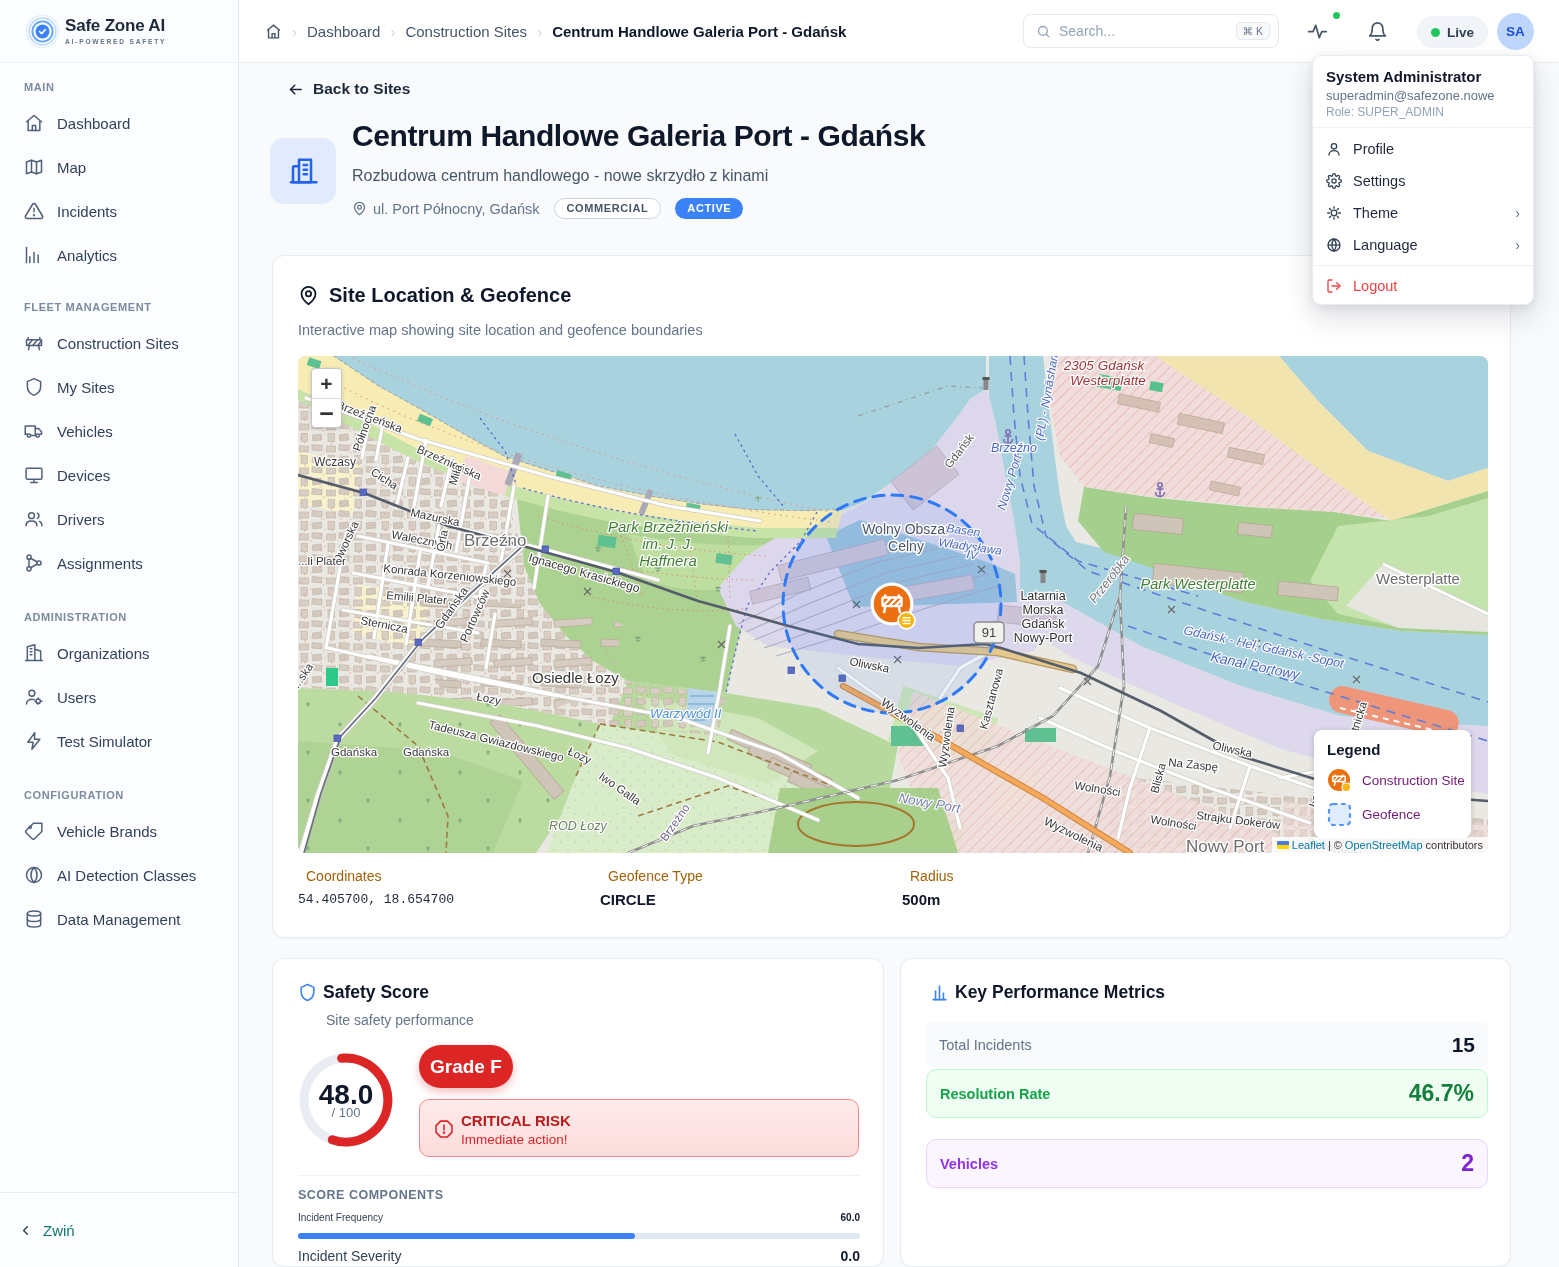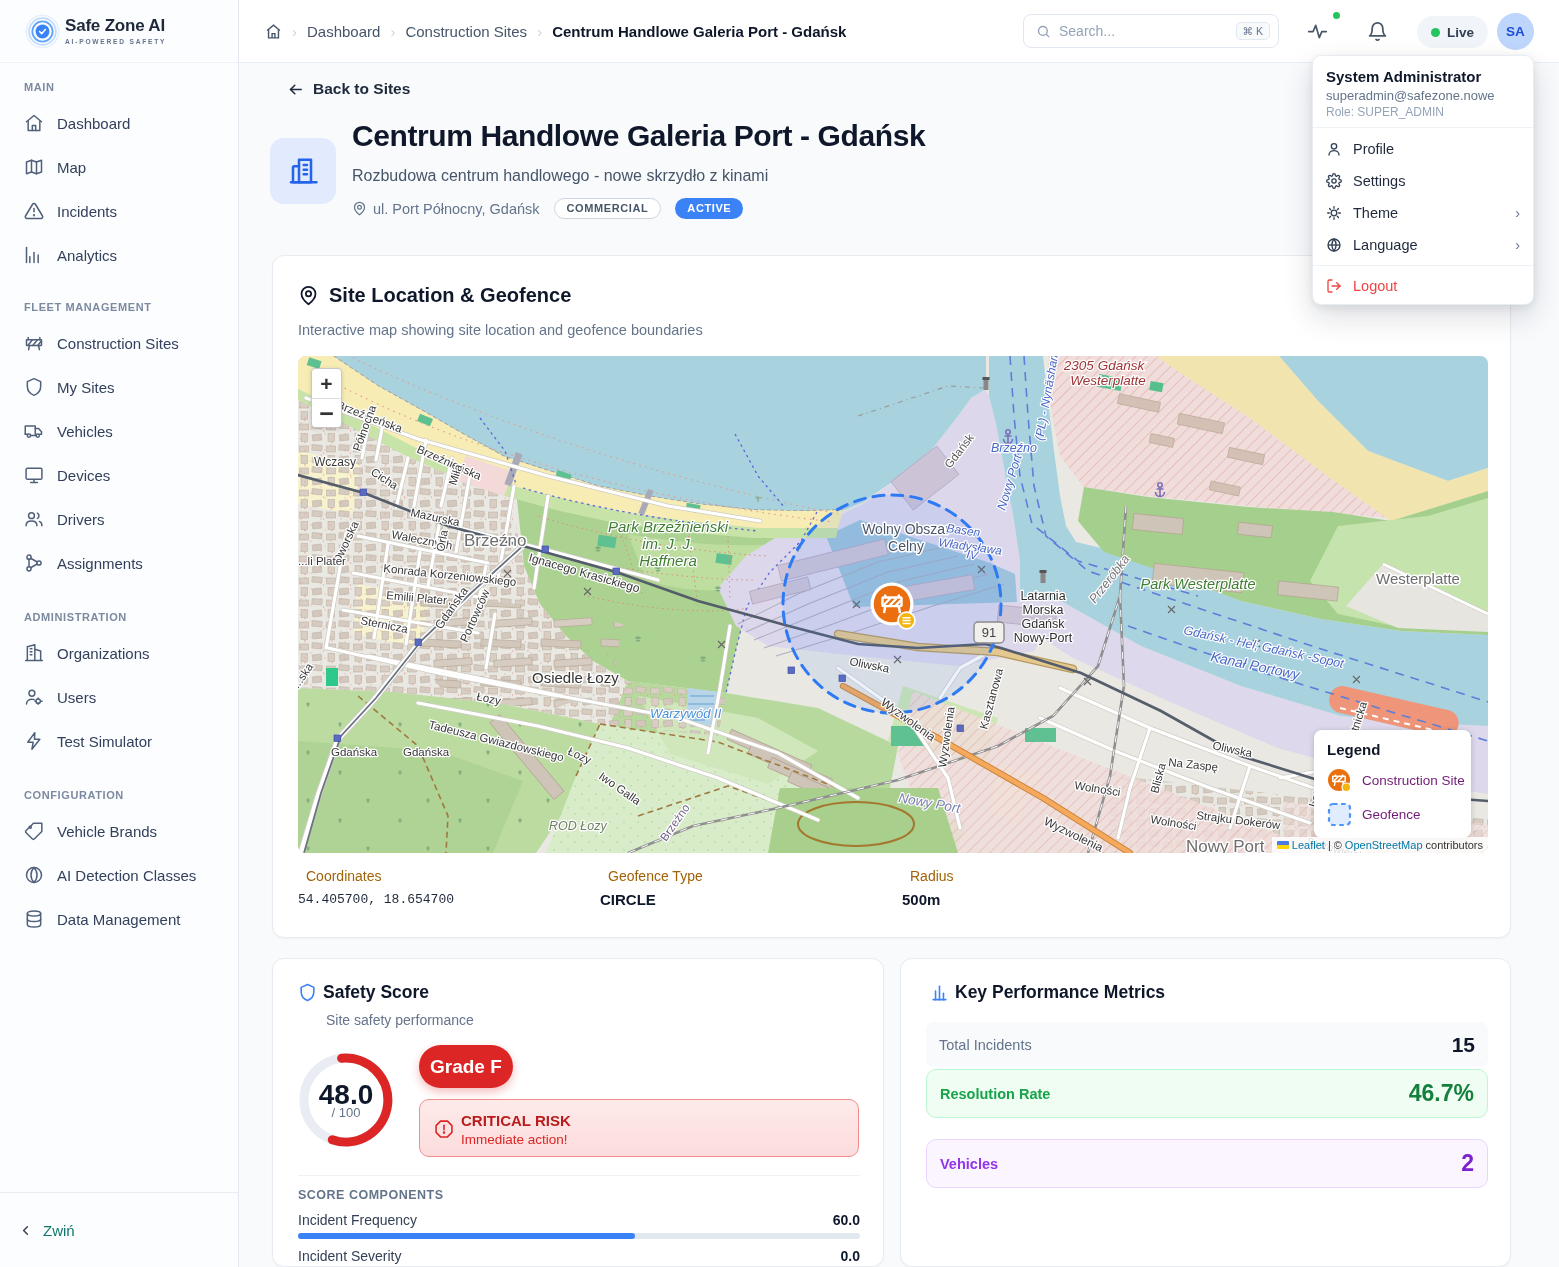--- a/index.html
+++ b/index.html
@@ -781,21 +781,21 @@
         <svg style="position:absolute;left:14px;top:19px;" width="20" height="20" viewBox="0 0 24 24" fill="none" stroke="#dc2626" stroke-width="1.9">
           <path d="M7.9 2.5h8.2l5.4 5.4v8.2l-5.4 5.4H7.9l-5.4-5.4V7.9z"></path>
           <line x1="12" y1="7.5" x2="12" y2="13" stroke-linecap="round"></line>
           <circle cx="12" cy="16.3" r="0.6" fill="#dc2626"></circle>
         </svg>
         <div style="position:absolute;left:41px;top:12px;font-size:15px;font-weight:800;color:#b91c1c;">CRITICAL RISK</div>
         <div style="position:absolute;left:41px;top:32px;font-size:13.5px;color:#dc2626;">Immediate action!</div>
       </div>
       <div style="position:absolute;left:25px;top:216px;width:562px;border-top:1px solid #eef1f5;"></div>
       <div style="position:absolute;left:25px;top:229px;font-size:12.5px;font-weight:700;letter-spacing:0.5px;color:#64748b;">SCORE COMPONENTS</div>
-      <div style="position:absolute;left:25px;top:253px;width:562px;font-size:14px;color:#334155;display:flex;justify-content:space-between;">
+      <div style="position:absolute;left:25px;top:253px;width:562px;font-size:10px;color:#334155;display:flex;justify-content:space-between;">
         <span>Incident Frequency</span>
         <span style="font-weight:700;color:#0f172a;">60.0</span>
       </div>
       <div style="position:absolute;left:25px;top:274px;width:562px;height:6px;background:#e2e8f0;border-radius:3px;">
         <div style="width:60%;height:6px;background:#3b82f6;border-radius:3px;"></div>
       </div>
       <div style="position:absolute;left:25px;top:289px;width:562px;font-size:14px;color:#334155;display:flex;justify-content:space-between;">
         <span>Incident Severity</span>
         <span style="font-weight:700;color:#0f172a;">0.0</span>
       </div>

